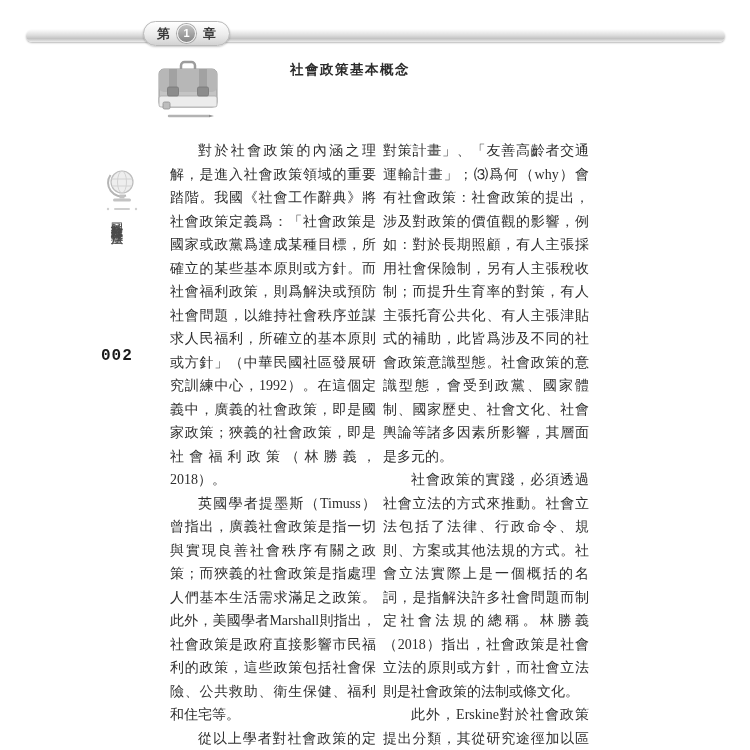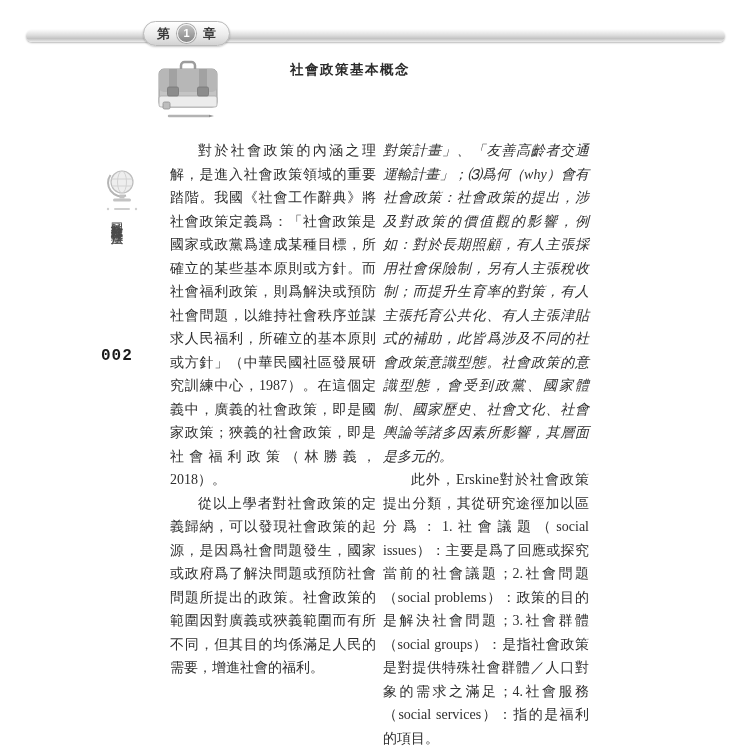--- a/index.html
+++ b/index.html
@@ -73,21 +73,21 @@
   }
   
   .col{
     position:absolute;top:139px;width:206px;
     font-size:14px;line-height:23.5px;text-align:justify;
     color:#2f2f2f;
   }
   .col-left{left:170px;}
   .col-right{left:383px;}
   .col p{margin:0;text-indent:2em;}
-  .col p.cont{text-indent:0;font-style:italic;}
+  .col p.cont{text-indent:0;}
 </style>
 </head>
 <body>
 
 <div class="page">
 
   <div class="header-band"></div>
   <div class="chapter-tab">
     <span>第</span>
     <span class="chapter-circle">1</span>
@@ -121,22 +121,24 @@
       <rect x="11" y="30.5" width="18" height="3" rx="1.5" fill="#c3c3c3"></rect>
       <circle cx="6" cy="41" r="1.2" fill="#cfcfcf"></circle>
       <rect x="12" y="40" width="16" height="2" rx="1" fill="#cfcfcf"></rect>
       <circle cx="34" cy="41" r="1.2" fill="#cfcfcf"></circle>
     </svg>
   </span>
   <div class="book-title-vertical">圖解社會政策與社會立法</div>
   <div class="page-number">002</div>
 
   <div class="col col-left">
-    <p>對於社會政策的內涵之理解，是進入社會政策領域的重要踏階。我國《社會工作辭典》將社會政策定義爲：「社會政策是國家或政黨爲達成某種目標，所確立的某些基本原則或方針。而社會福利政策，則爲解決或預防社會問題，以維持社會秩序並謀求人民福利，所確立的基本原則或方針」（中華民國社區發展研究訓練中心，1987）。在這個定義中，廣義的社會政策，即是國家政策；狹義的社會政策，即是社會福利政策（林勝義，2018）。</p>
+    <p>對於社會政策的內涵之理解，是進入社會政策領域的重要踏階。我國《社會工作辭典》將社會政策定義爲：「社會政策是國家或政黨爲達成某種目標，所確立的某些基本原則或方針。而社會福利政策，則爲解決或預防社會問題，以維持社會秩序並謀求人民福利，所確立的基本原則或方針」（中華民國社區發展研究訓練中心，1992）。在這個定義中，廣義的社會政策，即是國家政策；狹義的社會政策，即是社會福利政策（林勝義，2018）。</p>
+    <p>英國學者提墨斯（Timuss）曾指出，廣義社會政策是指一切與實現良善社會秩序有關之政策；而狹義的社會政策是指處理人們基本生活需求滿足之政策。此外，美國學者Marshall則指出，社會政策是政府直接影響市民福利的政策，這些政策包括社會保險、公共救助、衛生保健、福利和住宅等。</p>
     <p>從以上學者對社會政策的定義歸納，可以發現社會政策的起源，是因爲社會問題發生，國家或政府爲了解決問題或預防社會問題所提出的政策。社會政策的範圍因對廣義或狹義範圍而有所不同，但其目的均係滿足人民的需要，增進社會的福利。</p>
 
   </div>
   <div class="col col-right">
     <p class="cont">對策計畫」、「友善高齡者交通運輸計畫」；⑶爲何（why）會有社會政策：社會政策的提出，涉及對政策的價值觀的影響，例如：對於長期照顧，有人主張採用社會保險制，另有人主張稅收制；而提升生育率的對策，有人主張托育公共化、有人主張津貼式的補助，此皆爲涉及不同的社會政策意識型態。社會政策的意識型態，會受到政黨、國家體制、國家歷史、社會文化、社會輿論等諸多因素所影響，其層面是多元的。</p>
+    <p>社會政策的實踐，必須透過社會立法的方式來推動。社會立法包括了法律、行政命令、規則、方案或其他法規的方式。社會立法實際上是一個概括的名詞，是指解決許多社會問題而制定社會法規的總稱。林勝義（2018）指出，社會政策是社會立法的原則或方針，而社會立法則是社會政策的法制或條文化。</p>
     <p>此外，Erskine對於社會政策提出分類，其從研究途徑加以區分爲：1.社會議題（social issues）：主要是爲了回應或探究當前的社會議題；2.社會問題（social problems）：政策的目的是解決社會問題；3.社會群體（social groups）：是指社會政策是對提供特殊社會群體／人口對象的需求之滿足；4.社會服務（social services）：指的是福利的項目。</p>
   </div>
 
 </div>
 
 </body></html>

